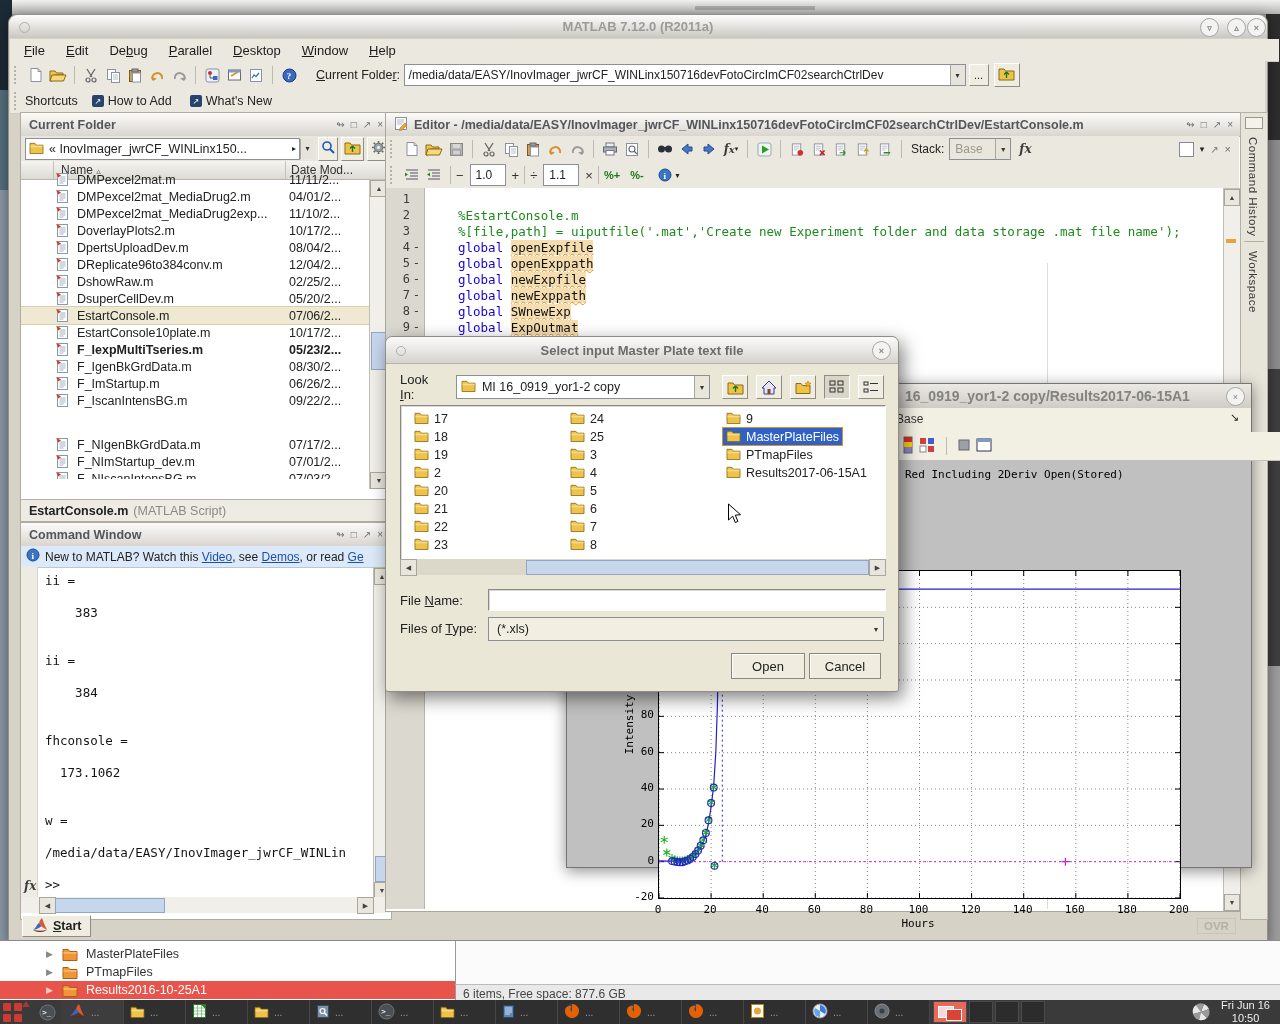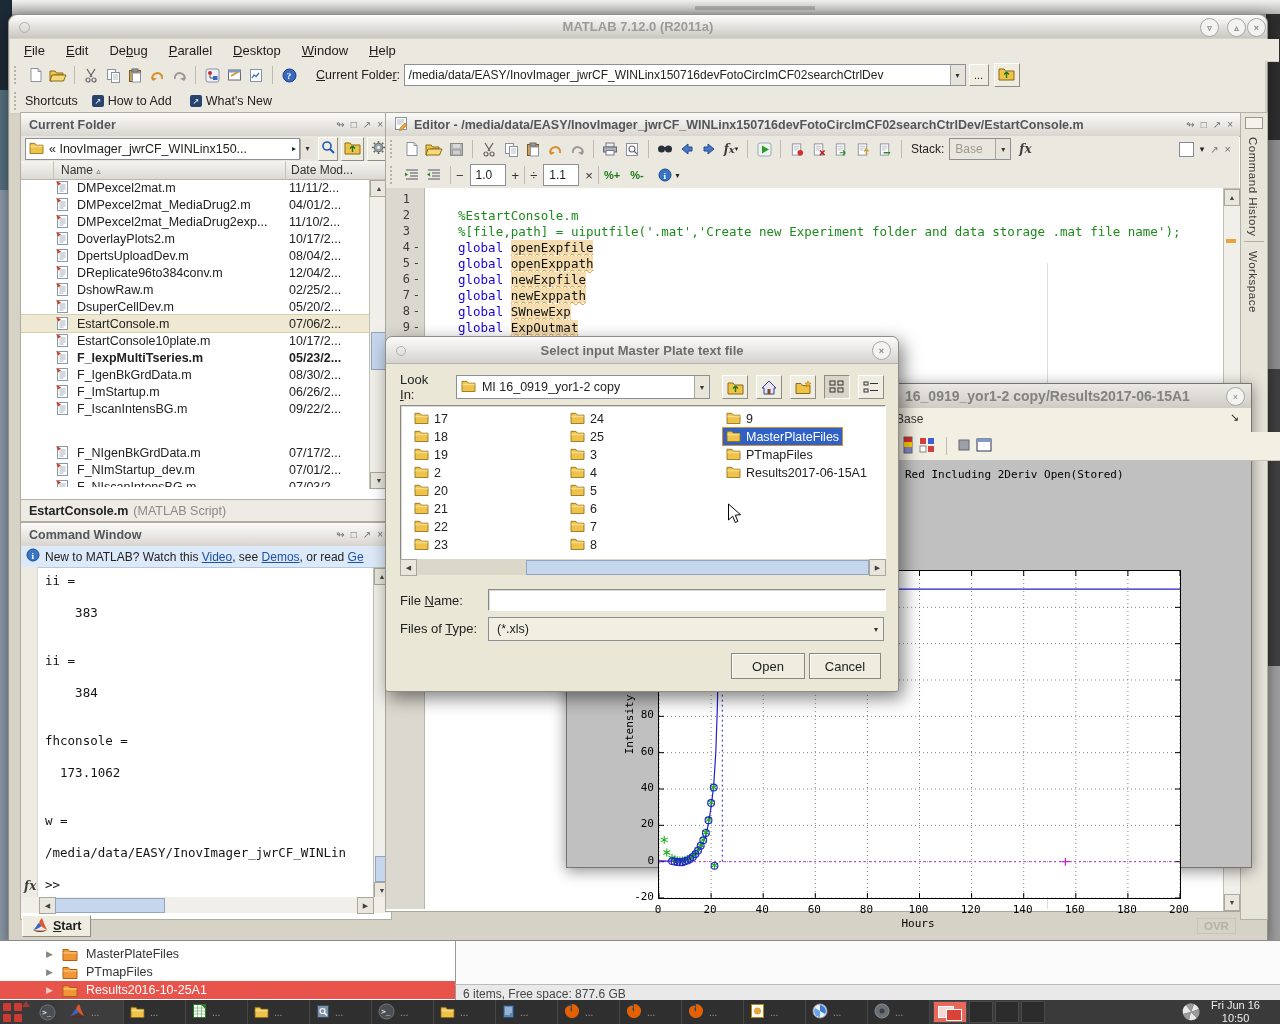--- a/index.html
+++ b/index.html
@@ -88,21 +88,21 @@
   .dbtn{background:#f0ede0;border:1px solid #8a887e;box-shadow:inset 1px 1px 0 #fff;
         display:flex;align-items:center;justify-content:center;font-size:13px;color:#222}
   
   #fmgr{left:0;top:940px;width:1280px;height:60px;background:#fff;border-top:1px solid #8a8a8a}
   .trow{position:absolute;left:0;width:455px;height:18px;display:flex;align-items:center;font-size:12.5px;color:#333}
   .trow.sel{background:#e8544b;color:#fff}
   #taskbar{left:0;top:1000px;width:1280px;height:24px;background:#3a3a3a;display:flex;align-items:center}
   .task{width:55px;height:24px;border-right:1px solid #474747;display:flex;align-items:center;
         padding-left:6px;gap:5px;background:#2f2f2f;color:#9a9a9a;font-size:10px}
   .pcell{height:20px;margin:2px 1px;background:#2c2c2c;border:1px solid #4a4a4a}
-  #clock{margin-left:auto;text-align:right;color:#eee;font-size:11px;line-height:1.15;padding-right:20px}
+  #clock{margin-left:auto;text-align:right;color:#eee;font-size:11px;line-height:1.15;padding-right:10px}
   .scbadge{display:inline-flex;width:12px;height:12px;background:#27436e;color:#fff;font-size:8px;
            align-items:center;justify-content:center;border-radius:2px;margin-right:4px}
   .fx{font-family:"DejaVu Serif",serif;font-style:italic;font-weight:bold;color:#3c3c3c;font-size:12px}
 </style>
 </head>
 <body>
 
 <div class="ab" id="topbar" style="left:0;top:0;width:1280px;height:14px;background:linear-gradient(#f0f0ef,#b5b5b3);border-bottom:1px solid #8f8f8d">
   <div class="ab" style="left:695px;top:6px;width:120px;height:4px;background:#777;opacity:.45"></div>
 </div>
@@ -271,21 +271,21 @@
           </svg></span>
         <span style="font-size:7px">▾</span>
       </div>
   </div>
   <div class="ab listhead" style="left:0;top:48px;width:368px;height:18px">
     <div class="ab" style="left:32px;top:0;width:1px;height:18px;background:#c5c2b8"></div>
     <div class="ab" style="left:264px;top:0;width:1px;height:18px;background:#c5c2b8"></div>
     <span class="ab" style="left:40px;top:2px"><span>Name</span> <span style="font-size:9px;color:#666">▵</span></span>
     <span class="ab" style="left:270px;top:2px">Date Mod...</span>
   </div>
-  <div class="ab" id="cf-list" style="left:0;top:66px;width:419px;height:308px;overflow:hidden">
+  <div class="ab" id="cf-list" style="left:0;top:58px;width:419px;height:308px;overflow:hidden">
       <div class="frow" style="position: relative;">
         <span style="position:absolute;left:34px;top:1px"><svg width="14" height="15" viewBox="0 0 14 15">
             <rect x="2.5" y="1.5" width="10" height="12" fill="#fff" stroke="#8899aa"></rect>
             <path d="M4.5 5h6M4.5 7h6M4.5 9h6M4.5 11h4" stroke="#9aa7b5" stroke-width=".9"></path>
             <path d="M1 1l5 2.2-2.6 2.2z" fill="#d23b18"></path>
           </svg></span>
         <span class="fname">DMPexcel2mat.m</span>
         <span class="fdate">11/11/2...</span>
       </div>
       <div class="frow" style="position: relative;">

